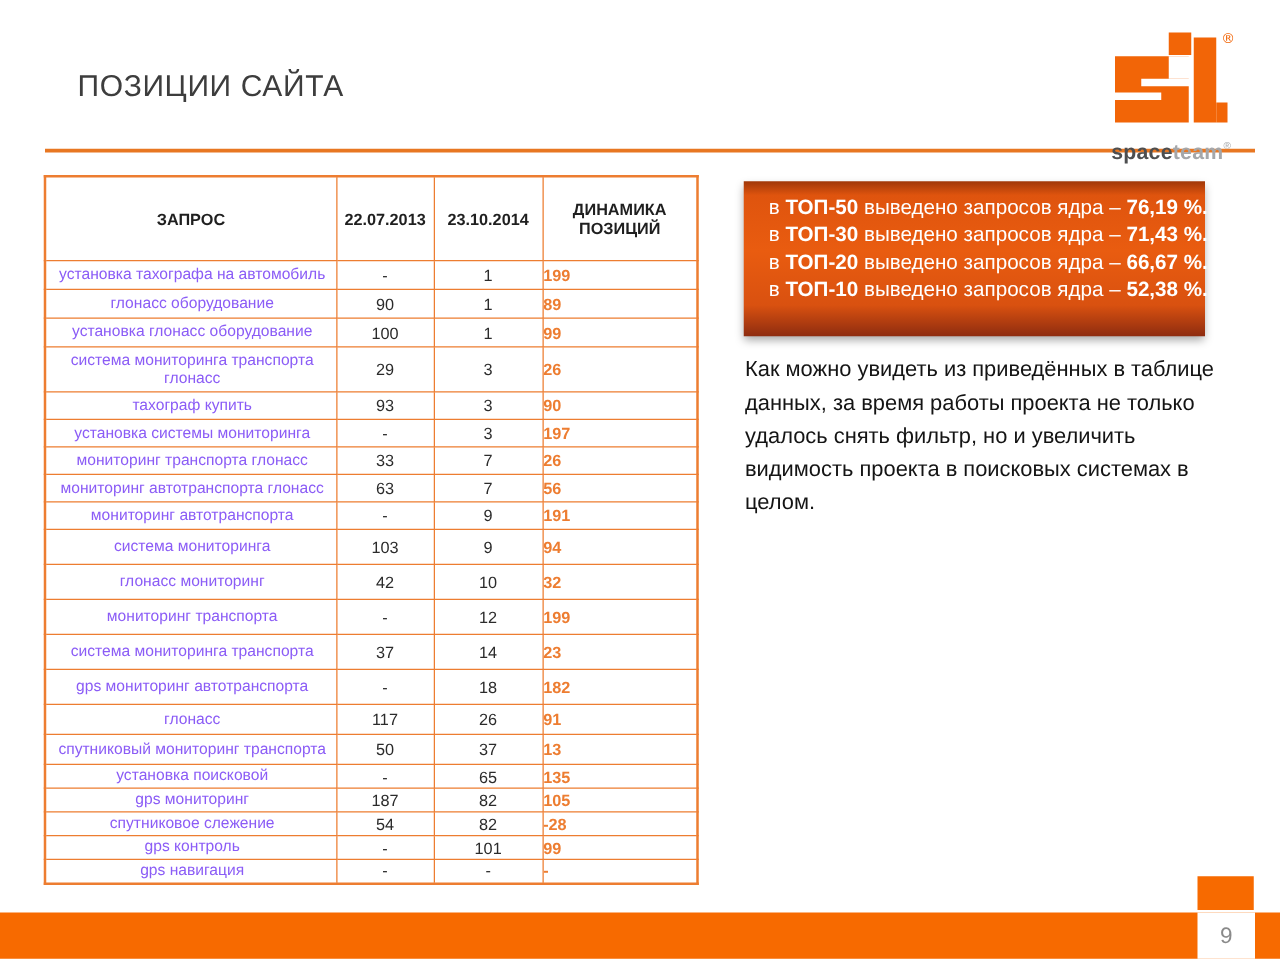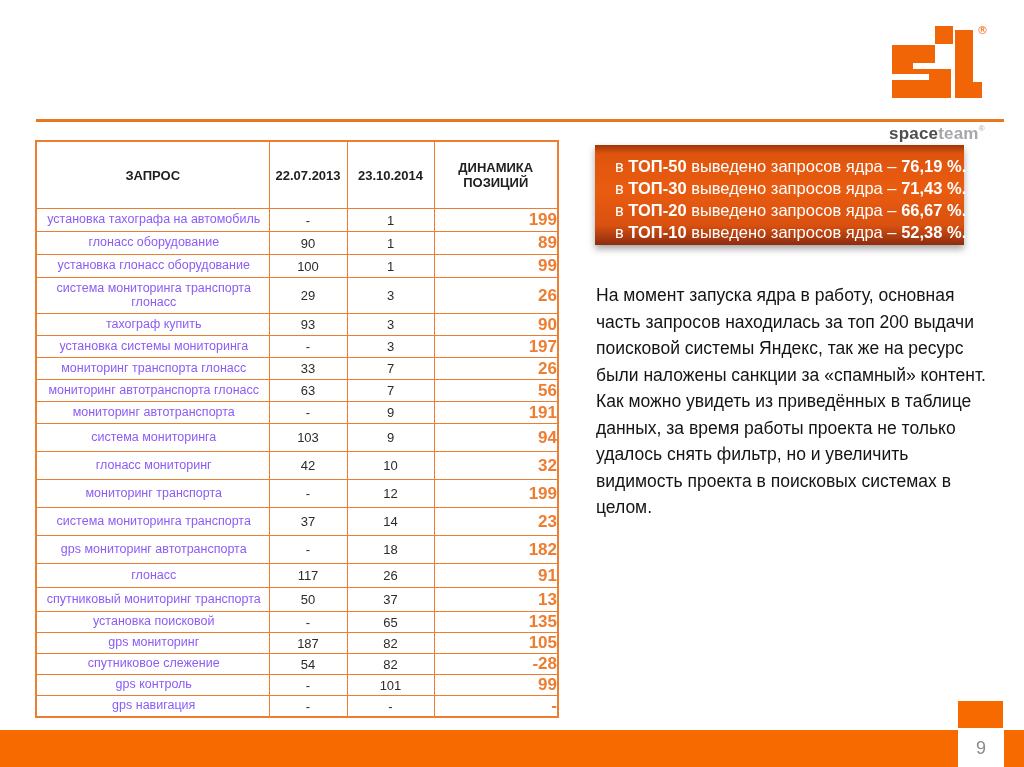--- a/index.html
+++ b/index.html
@@ -16,21 +16,21 @@
     font-size:24px;letter-spacing:.5px;color:#3d3d3d;font-weight:400;
   }
   .title-rule{
     position:absolute;left:36px;top:119px;width:968px;height:3px;
     background:#e87722;
   }
 
   
   .logo{position:absolute;left:889px;top:20px;width:112px;}
   .logo svg{display:block;}
-  .wordmark{margin-top:18px;font-size:17px;letter-spacing:.2px;white-space:nowrap;}
+  .wordmark{margin-top:6px;font-size:17px;letter-spacing:.2px;white-space:nowrap;}
   .wordmark .wm1{color:#4d4e50;font-weight:bold;}
   .wordmark .wm2{color:#a5a7aa;font-weight:bold;}
   .wordmark .wmreg{color:#a5a7aa;font-size:8px;vertical-align:top;}
 
   
   .results-table{
     position:absolute;left:35px;top:140px;width:522px;
     border-collapse:collapse;table-layout:fixed;
     border:2.5px solid #ed7d31;
   }
@@ -40,31 +40,31 @@
   }
   .results-table th{
     font-size:13px;font-weight:bold;color:#1f1f1f;text-align:center;
     height:34px;line-height:15px;padding:16px 6px;
   }
   .cell-query{
     font-size:12.5px;color:#8b5cf6;text-align:center;
     padding:0 2px 0 4px;line-height:13.5px;
   }
   .cell-num{font-size:13px;color:#2b2b2b;text-align:center;padding:0;}
-  .cell-dyn{font-size:17px;color:#ed7d31;font-weight:bold;text-align:right;padding:0;}
+  .cell-dyn{font-size:13px;color:#ed7d31;font-weight:bold;text-align:left;padding:0;}
   .results-table tbody tr{height:23px;}
   .results-table tbody tr:nth-child(4){height:36px;}
   .results-table tbody tr:nth-child(n+5):nth-child(-n+9){height:22px;}
   .results-table tbody tr:nth-child(n+10):nth-child(-n+14){height:28px;}
   .results-table tbody tr:nth-child(15),.results-table tbody tr:nth-child(16){height:24px;}
   .results-table tbody tr:nth-child(n+17){height:19px;}
 
   
   .kpi-box{
-    position:absolute;left:595px;top:145px;width:369px;height:100px;
+    position:absolute;left:595px;top:145px;width:369px;height:124px;
     background:linear-gradient(180deg,#a03708 0%,#df540e 9%,#e95c10 45%,#d95110 80%,#8e2c10 100%);
     box-shadow:0 4px 7px rgba(0,0,0,.35);
     padding:10px 0 0 20px;box-sizing:border-box;
   }
   .kpi-line{color:#ffffff;font-size:16.5px;line-height:22px;white-space:nowrap;}
   .kpi-line b{font-weight:bold;}
 
   
   .body-text{
     position:absolute;left:596px;top:282px;width:399px;
@@ -85,20 +85,21 @@
     position:absolute;left:958px;top:730px;width:46px;height:37px;
     background:#ffffff;display:flex;align-items:center;justify-content:center;
   }
   .page-number{font-size:18px;color:#8a8a8a;}
 </style>
 </head>
 <body>
 
 <div class="slide">
 
+  <div class="slide-title">ПОЗИЦИИ САЙТА</div>
   <div class="title-rule"></div>
 
   <div class="logo">
     <svg width="100" height="86" viewBox="0 0 100 86">
 
       <path d="M3 25 H62 V43 H24 V49 H62 V78 H3 V60 H40 V54 H3 Z" fill="#f26507"></path>
 
       <rect x="46" y="25" width="18" height="18" fill="#ffffff"></rect>
 
       <rect x="46" y="6" width="18" height="18" fill="#f26507"></rect>
@@ -259,21 +260,20 @@
   </table>
 
   <div class="kpi-box">
       <div class="kpi-line"><span>в </span><b>ТОП-50</b><span> выведено запросов ядра – </span><b>76,19 %.</b></div>
       <div class="kpi-line"><span>в </span><b>ТОП-30</b><span> выведено запросов ядра – </span><b>71,43 %.</b></div>
       <div class="kpi-line"><span>в </span><b>ТОП-20</b><span> выведено запросов ядра – </span><b>66,67 %.</b></div>
       <div class="kpi-line"><span>в </span><b>ТОП-10</b><span> выведено запросов ядра – </span><b>52,38 %.</b></div>
     </div>
 
   <div class="body-text">
-    <div class="para">На момент запуска ядра в работу, основная часть запросов находилась за топ 200 выдачи поисковой системы Яндекс, так же на ресурс были наложены санкции за «спамный» контент.</div>
     <div class="para">Как можно увидеть из приведённых в таблице данных, за время работы проекта не только удалось снять фильтр, но и увеличить видимость проекта в поисковых системах в целом.</div>
   </div>
 
   <div class="footer-check-square"></div>
   <div class="footer-bar"></div>
   <div class="page-number-box">
     <span class="page-number">9</span>
   </div>
 
 </div>

